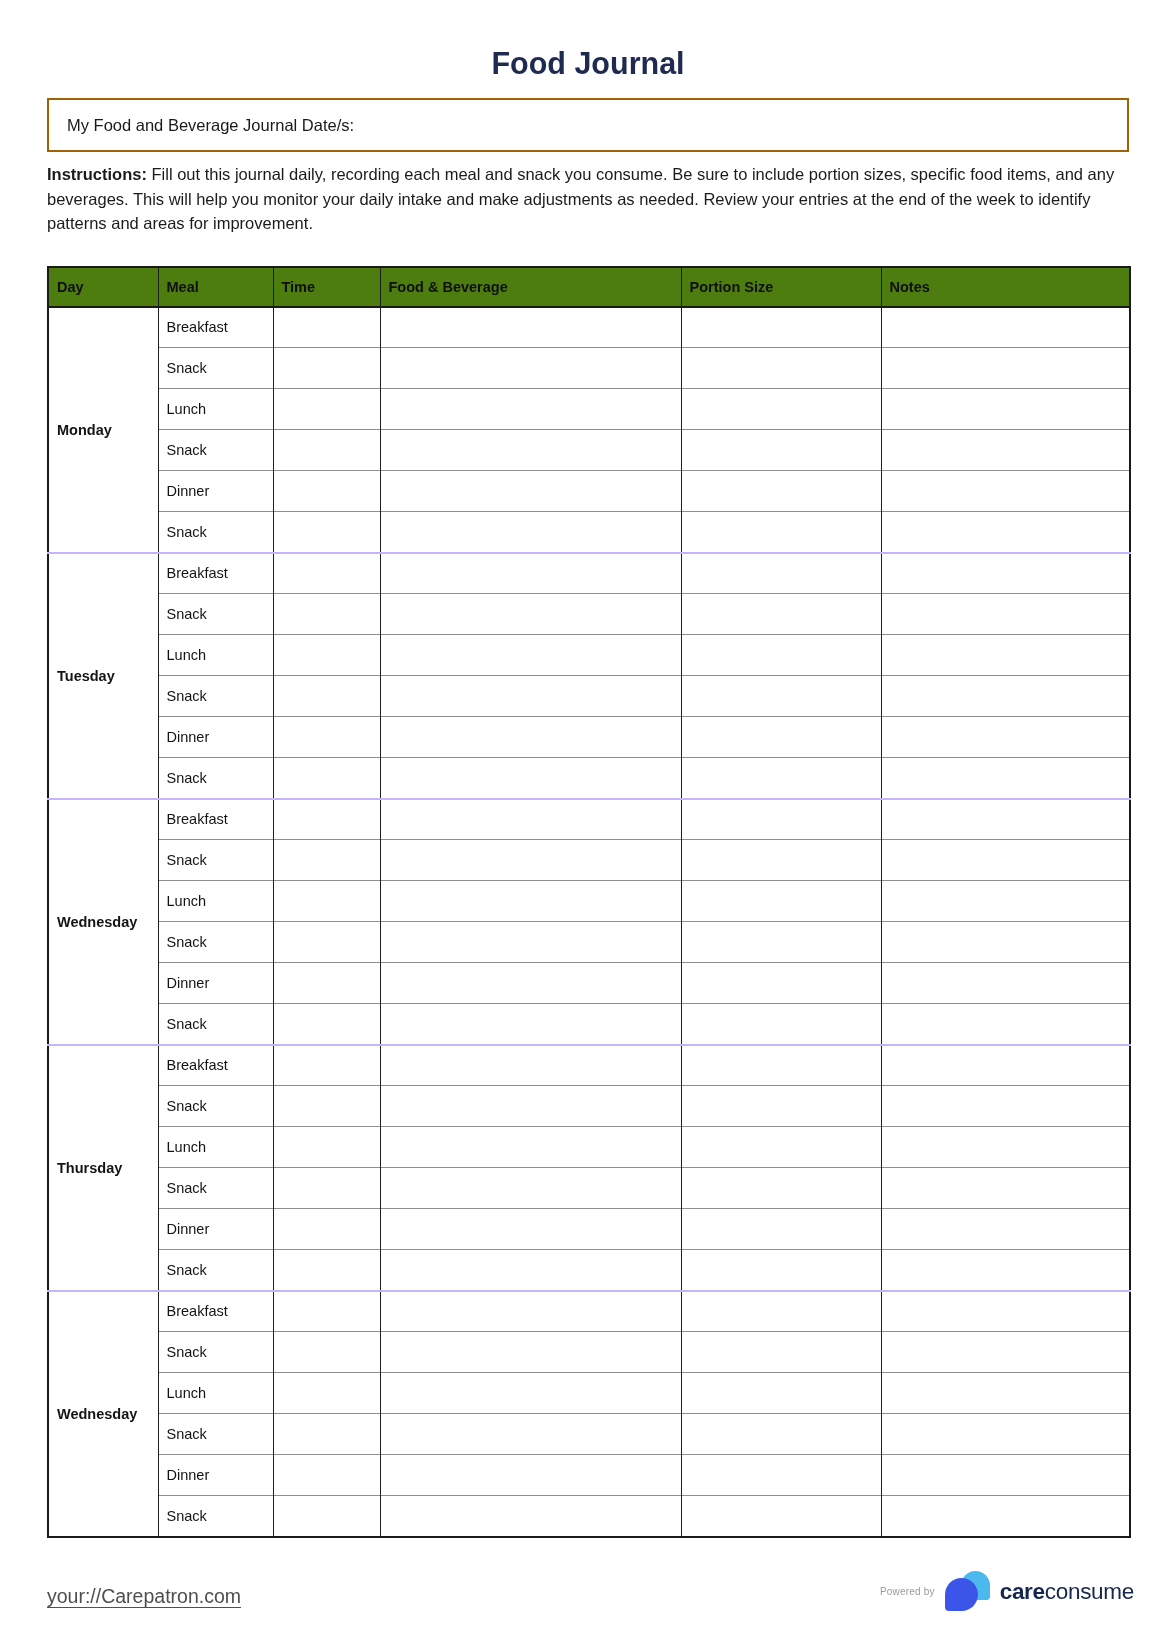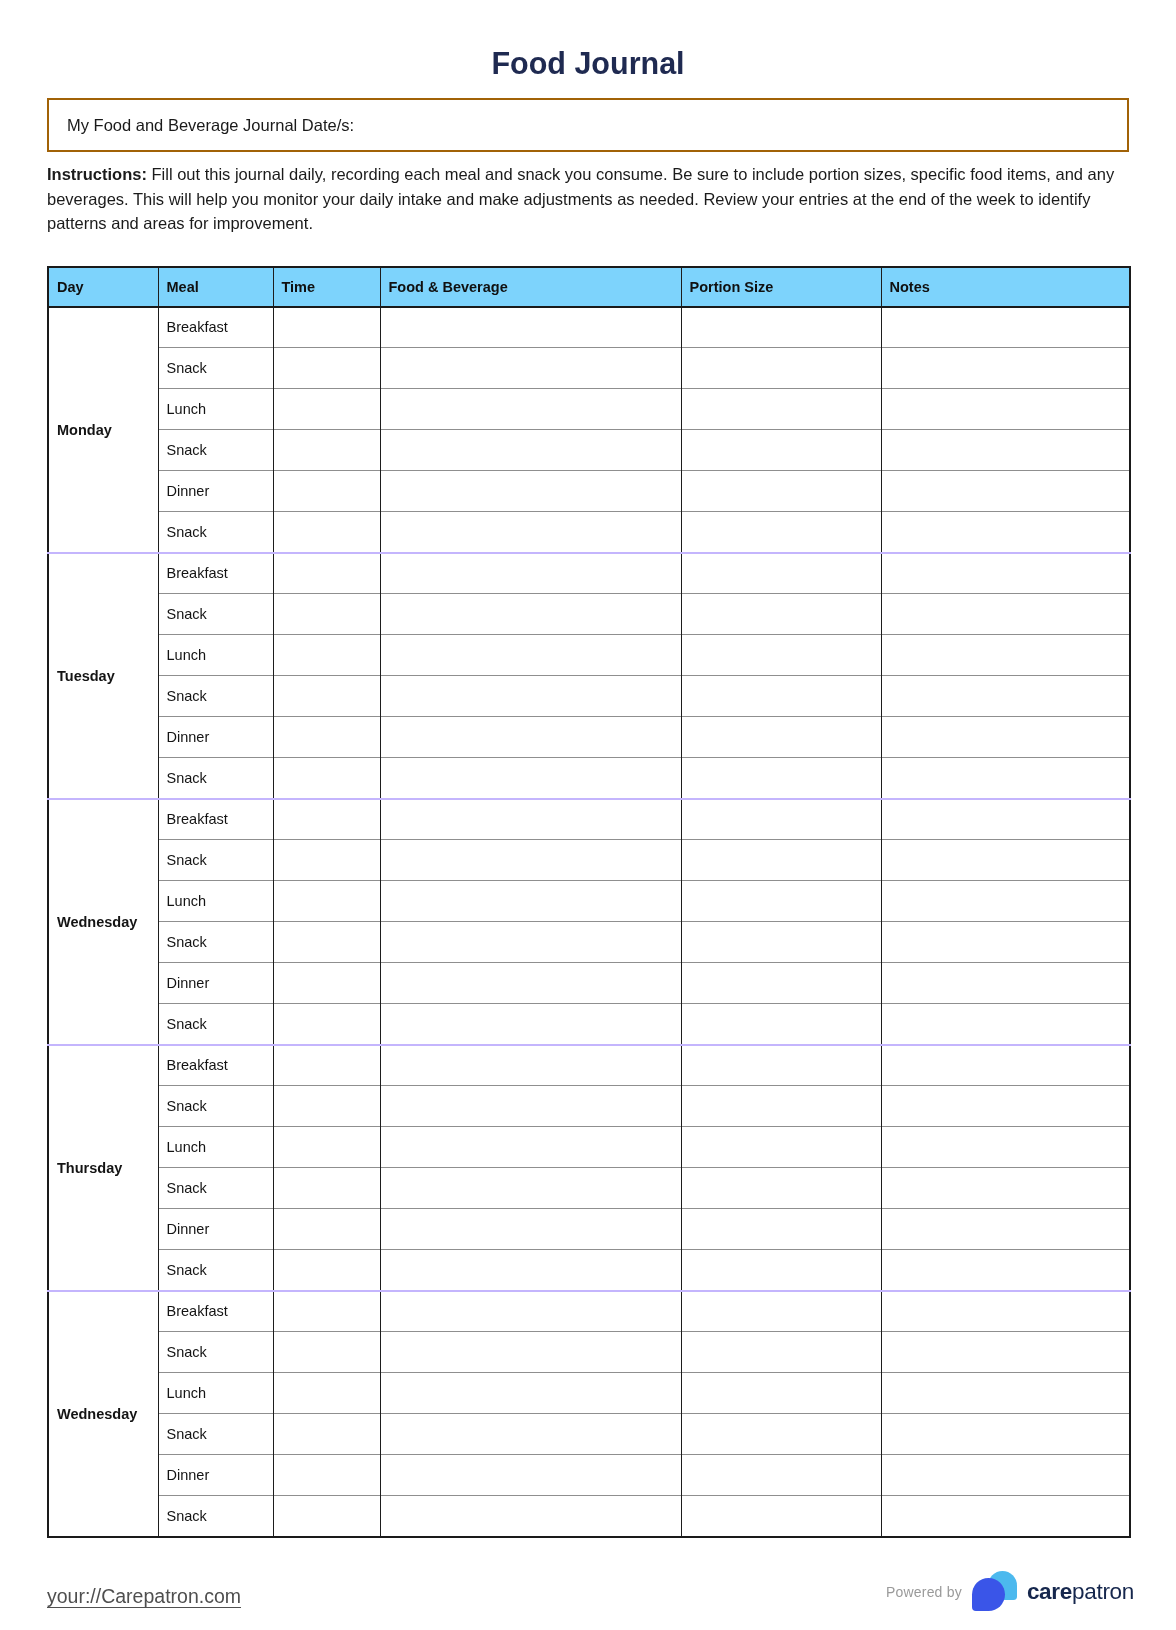--- a/index.html
+++ b/index.html
@@ -52,21 +52,21 @@
     border: 2.5px solid #1a1a1a;
   }
   col.c-day { width: 110px; }
   col.c-meal { width: 115px; }
   col.c-time { width: 107px; }
   col.c-food { width: 301px; }
   col.c-portion { width: 200px; }
   col.c-notes { width: 249px; }
 
   table.journal th {
-    background: #7dd3fc;
+    background: #4d7c0f;
     height: 40px;
     font-size: 14.5px;
     font-weight: bold;
     color: #101010;
     text-align: left;
     padding: 0 0 0 8px;
     border-left: 1.5px solid #1d1d1d;
     border-bottom: 2.5px solid #1a1a1a;
   }
   table.journal td {
@@ -101,21 +101,21 @@
 
   .brand {
     position: absolute;
     right: 42px;
     bottom: 18px;
     display: flex;
     align-items: center;
     gap: 9px;
   }
   .powered-by {
-    font-size: 14px;
+    font-size: 10px;
     color: #9a9a9a;
     letter-spacing: 0.2px;
     margin-right: 1px;
     align-self: center;
   }
   .logo-mark { position: relative; width: 46px; height: 41px; }
   .bubble-light {
     position: absolute;
     right: 1px; top: 0;
     width: 29px; height: 29px;
@@ -394,15 +394,15 @@
   </div>
 
   <a class="footer-link">your://Carepatron.com</a>
 
   <div class="brand">
     <span class="powered-by">Powered by</span>
     <span class="logo-mark">
       <span class="bubble-light"></span>
       <span class="bubble-dark"></span>
     </span>
-    <span class="wordmark"><span class="wm-bold">care</span><span class="wm-light">patron</span></span>
+    <span class="wordmark"><span class="wm-bold">care</span><span class="wm-light">consume</span></span>
   </div>
 </div>
 
 </body></html>

